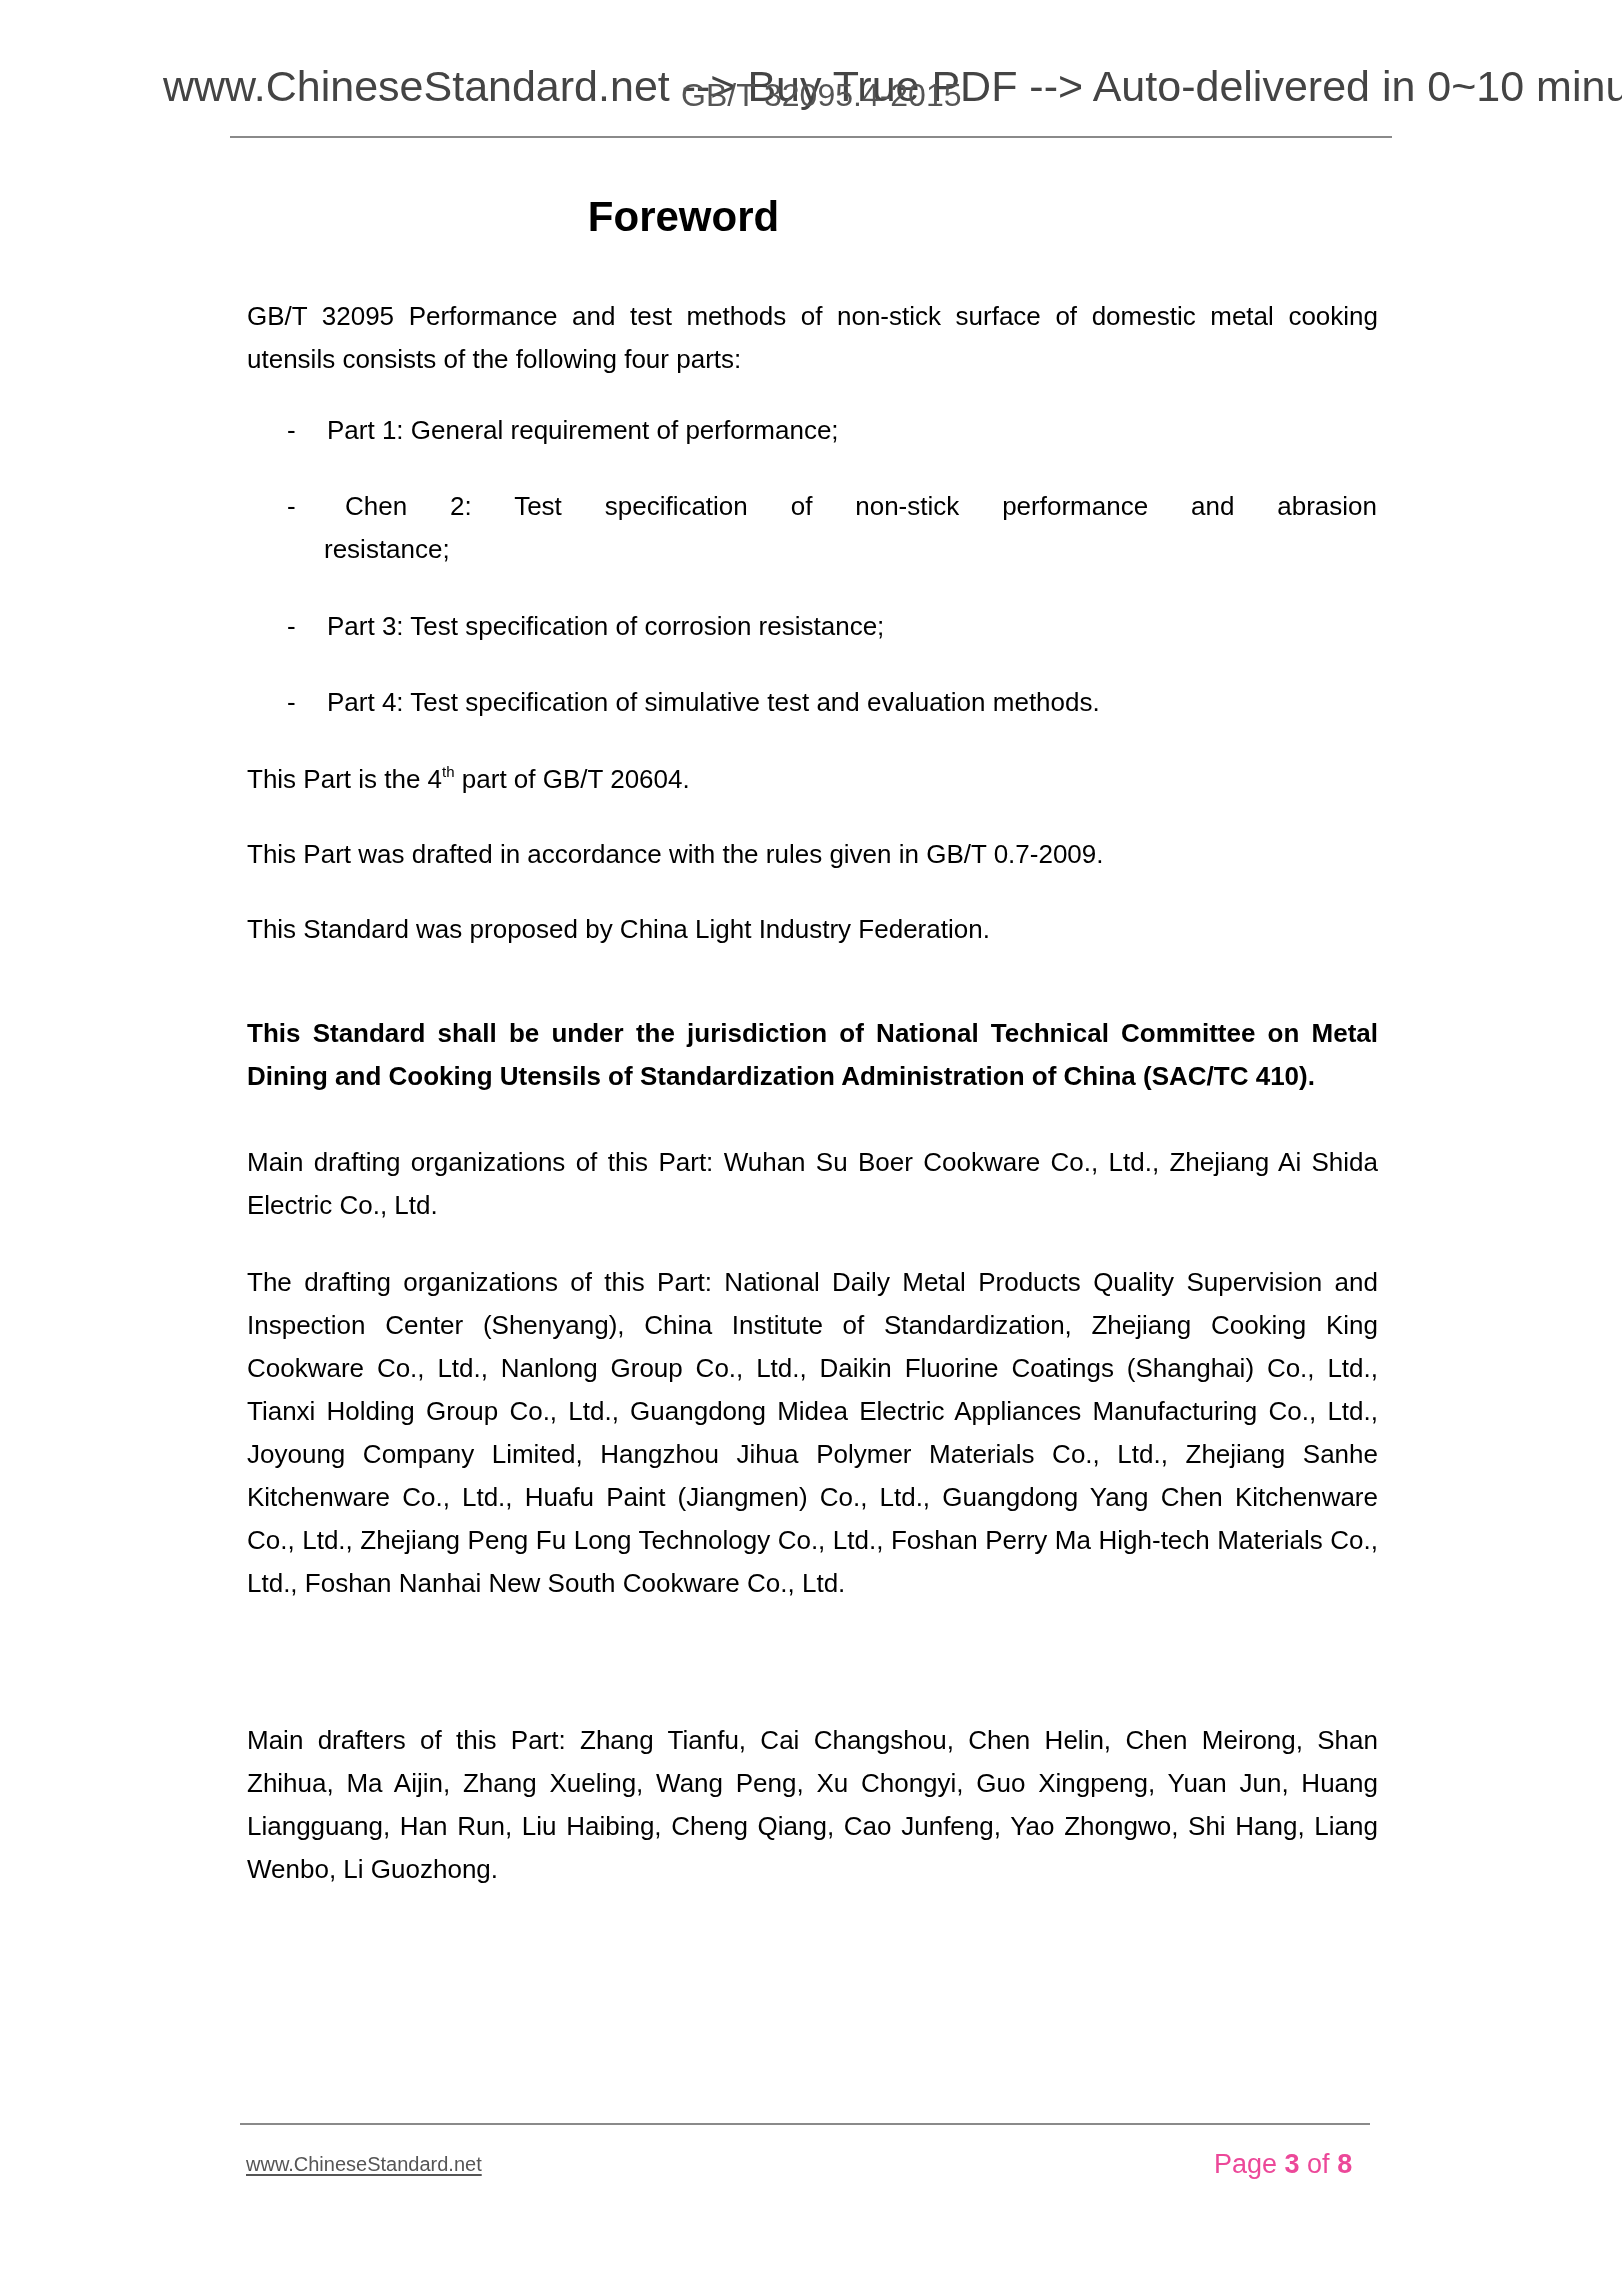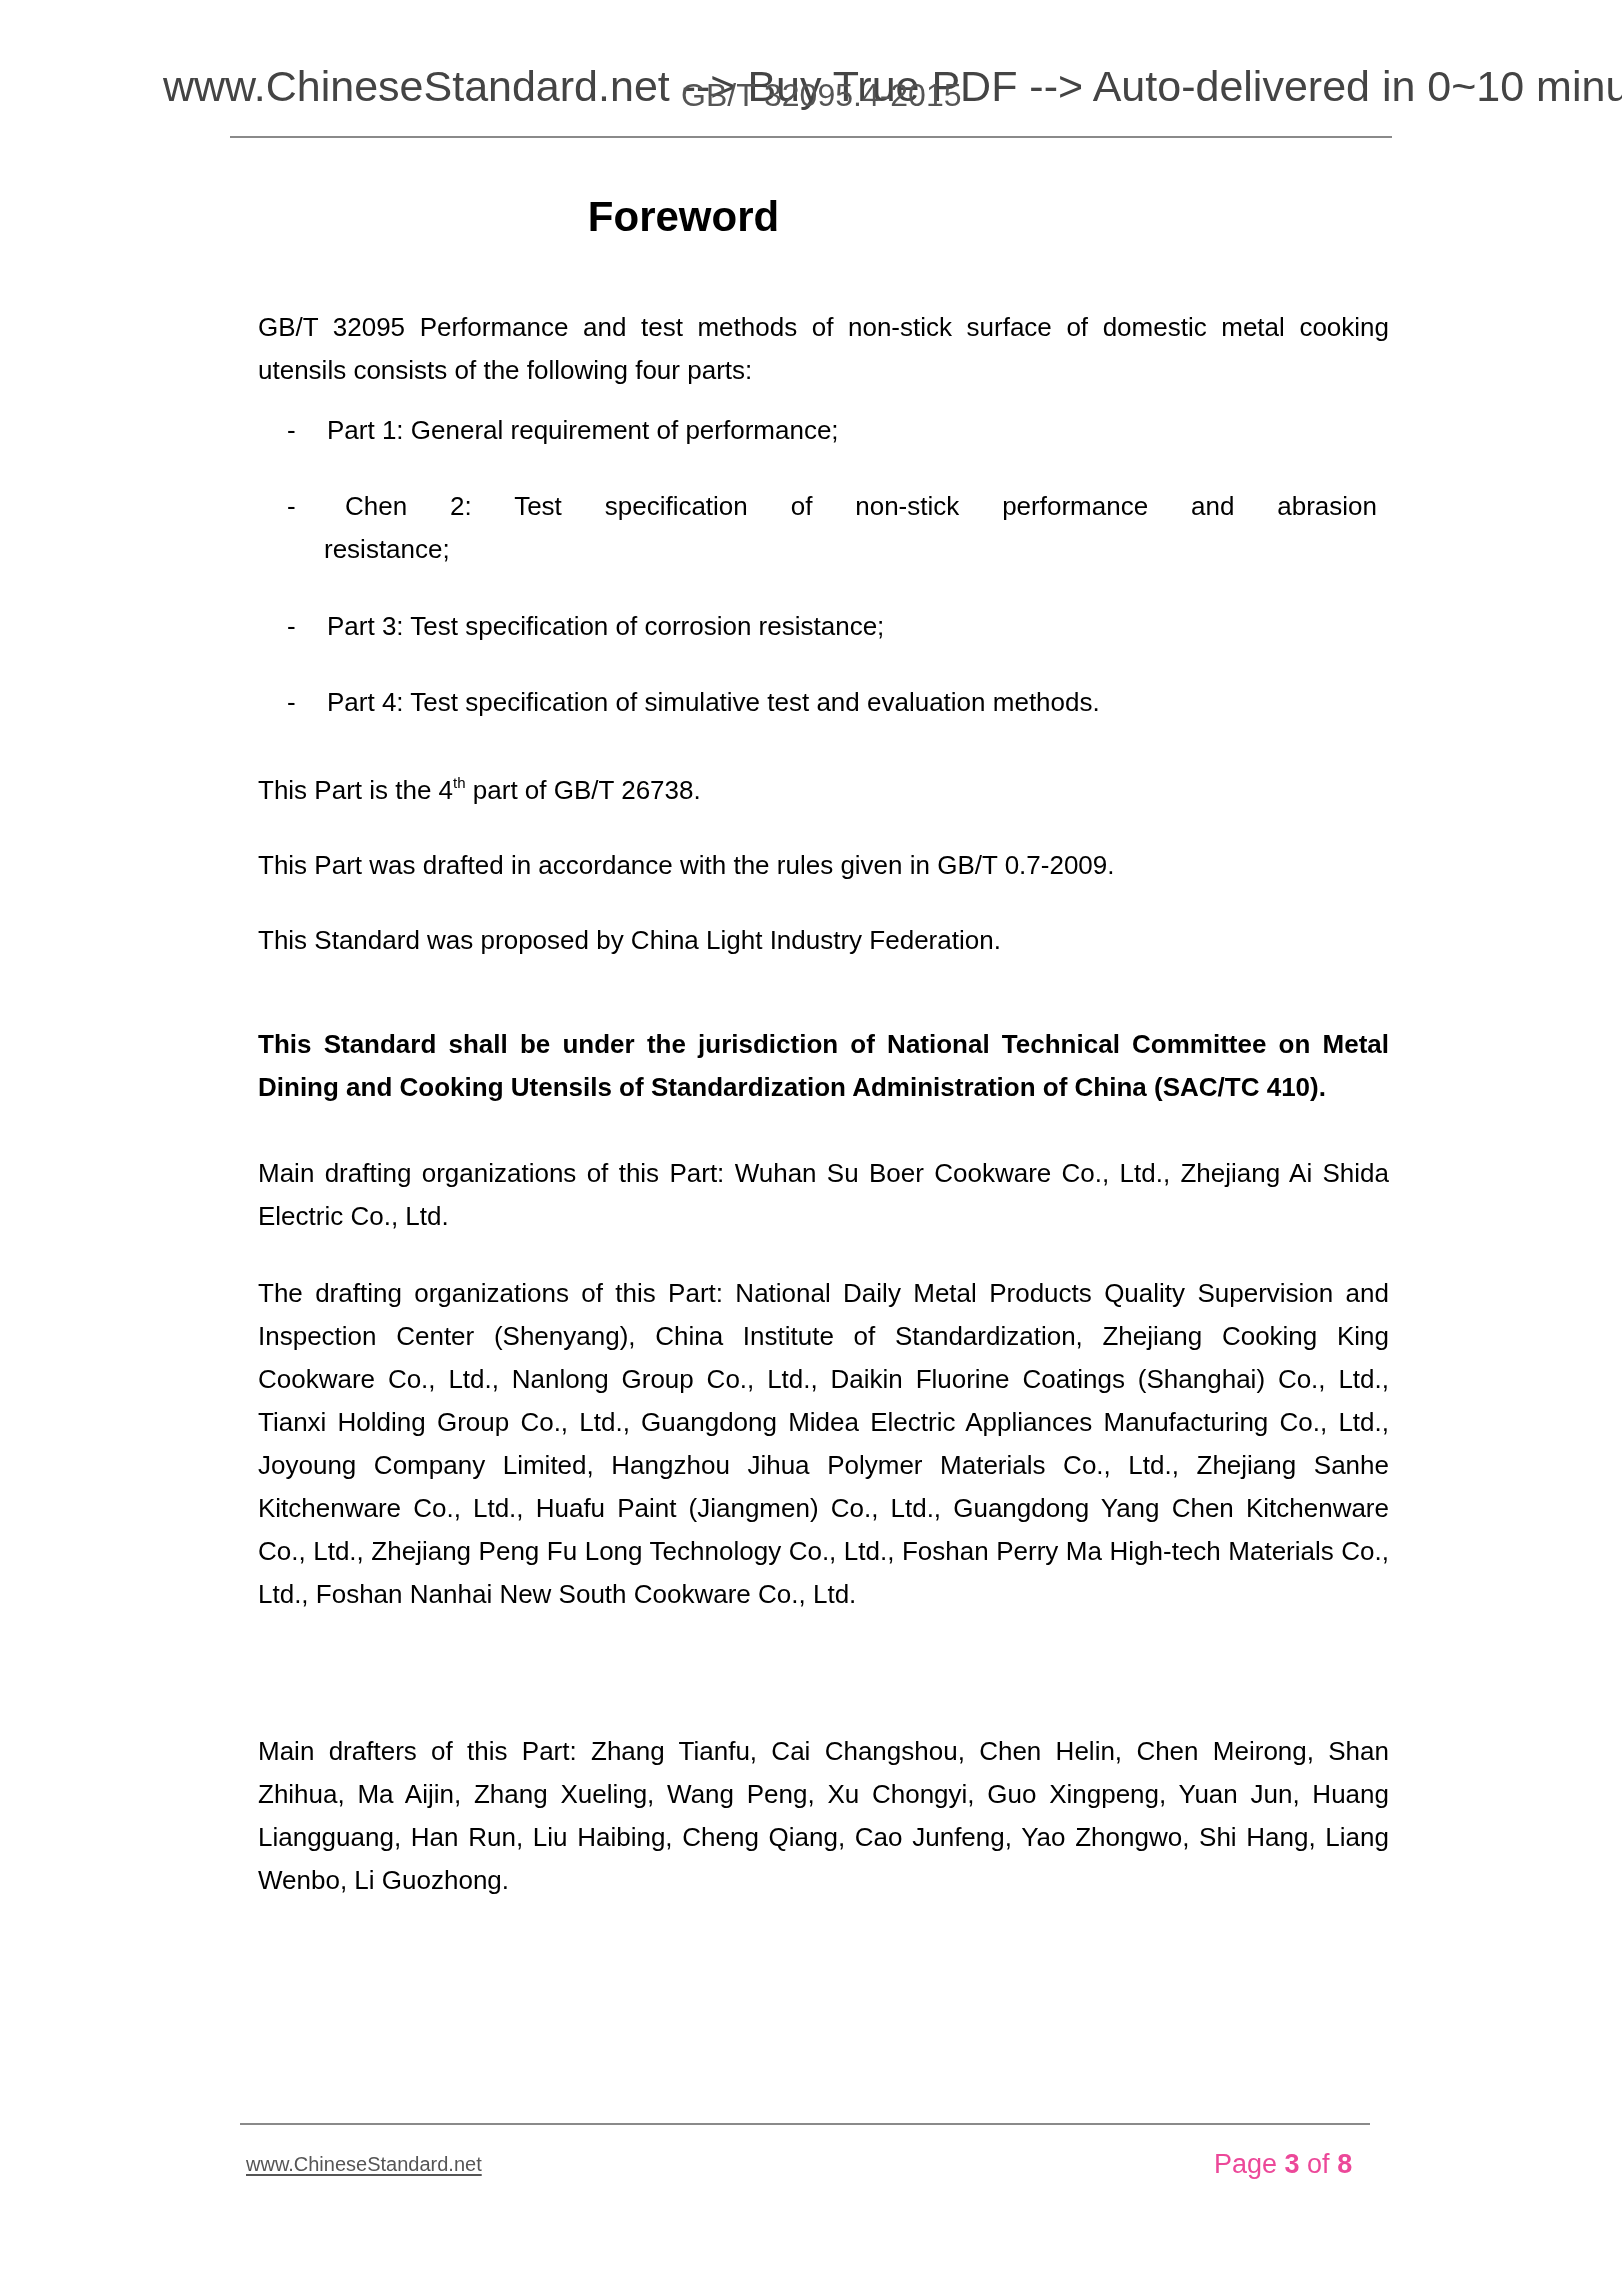--- a/index.html
+++ b/index.html
@@ -58,21 +58,21 @@
       position: absolute;
       left: 247px;
       width: 1131px;
       font-size: 26px;
       line-height: 43px;
     }
     .para {
       position: absolute;
       left: 0;
       width: 1131px;
-      margin: 11px;
+      margin: 0;
       text-align: justify;
       text-align-last: left;
     }
     .para.nojust { text-align: left; }
     .bullet {
       position: absolute;
       left: 0;
       width: 1131px;
     }
     .bullet .dash {
@@ -160,21 +160,21 @@
   <div class="bullet" style="top:605px;">
     <span class="dash">-</span>
     <span class="btext">Part 3: Test specification of corrosion resistance;</span>
   </div>
 
   <div class="bullet" style="top:681px;">
     <span class="dash">-</span>
     <span class="btext">Part 4: Test specification of simulative test and evaluation methods.</span>
   </div>
 
-  <p class="para nojust" style="top:758px;"><span>This Part is the 4</span><sup>th</sup><span> part of GB/T 26738.</span></p>
+  <p class="para nojust" style="top:758px;"><span>This Part is the 4</span><sup>th</sup><span> part of GB/T 20604.</span></p>
 
   <p class="para nojust" style="top:833px;">This Part was drafted in accordance with the rules given in GB/T 0.7-2009.</p>
 
   <p class="para nojust" style="top:908px;">This Standard was proposed by China Light Industry Federation.</p>
 
   <p class="para" style="top:1012px;font-weight:bold;">This Standard shall be under the jurisdiction of National Technical Committee on Metal Dining and Cooking Utensils of Standardization Administration of China (SAC/TC 410).</p>
 
   <p class="para" style="top:1141px;">Main drafting organizations of this Part: Wuhan Su Boer Cookware Co., Ltd., Zhejiang Ai Shida Electric Co., Ltd.</p>
 
   <p class="para" style="top:1261px;">The drafting organizations of this Part: National Daily Metal Products Quality Supervision and Inspection Center (Shenyang), China Institute of Standardization, Zhejiang Cooking King Cookware Co., Ltd., Nanlong Group Co., Ltd., Daikin Fluorine Coatings (Shanghai) Co., Ltd., Tianxi Holding Group Co., Ltd., Guangdong Midea Electric Appliances Manufacturing Co., Ltd., Joyoung Company Limited, Hangzhou Jihua Polymer Materials Co., Ltd., Zhejiang Sanhe Kitchenware Co., Ltd., Huafu Paint (Jiangmen) Co., Ltd., Guangdong Yang Chen Kitchenware Co., Ltd., Zhejiang Peng Fu Long Technology Co., Ltd., Foshan Perry Ma High-tech Materials Co., Ltd., Foshan Nanhai New South Cookware Co., Ltd.</p>

